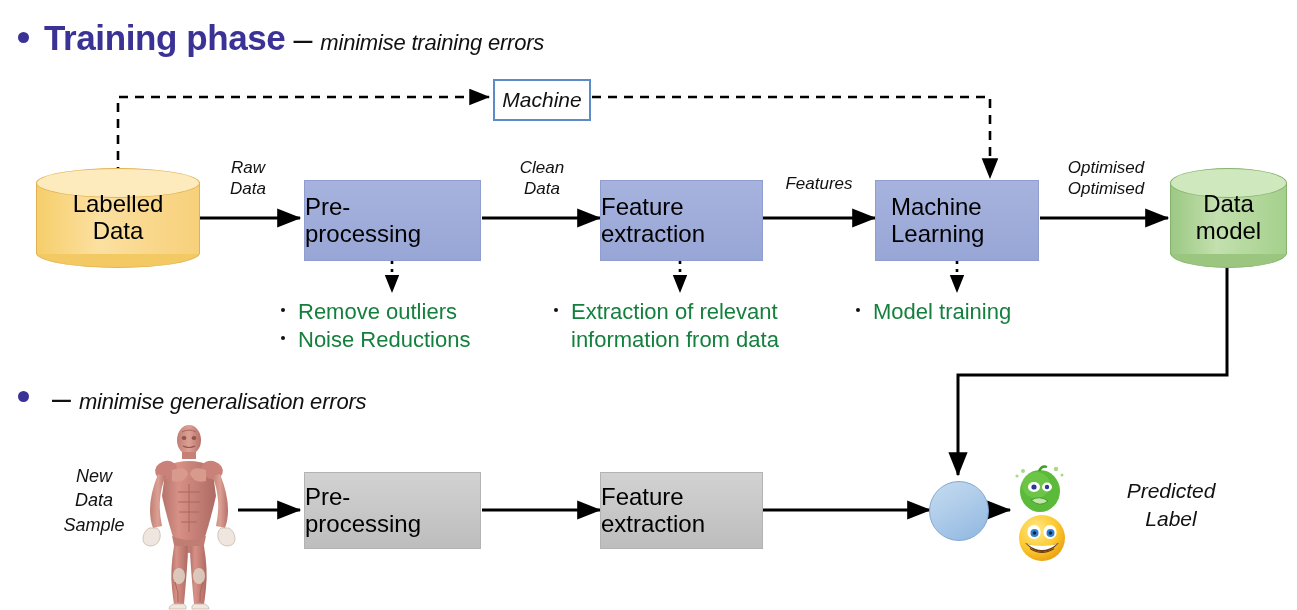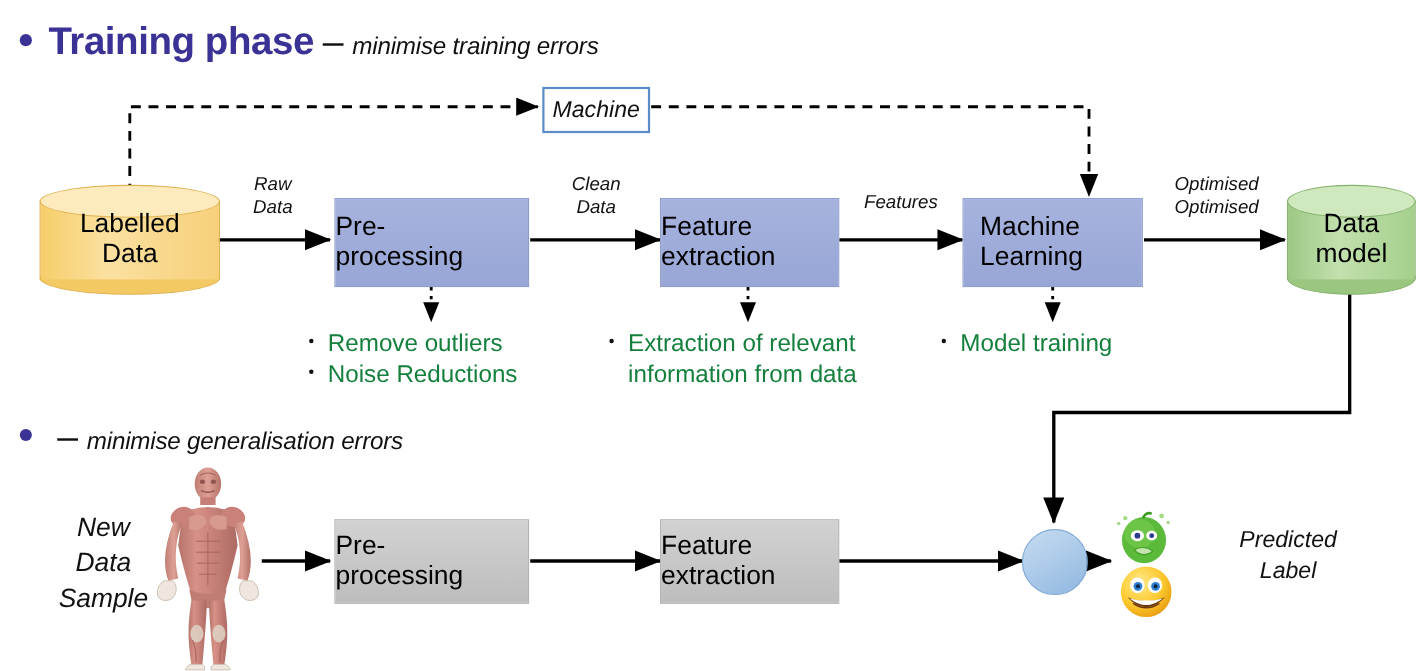--- a/index.html
+++ b/index.html
@@ -47,21 +47,21 @@
               display:flex;align-items:center;justify-content:center;
               font-style:italic;font-size:21px;color:#111;}
 
   
   .edge-label{position:absolute;font-style:italic;font-size:17px;line-height:1.22;
               text-align:center;color:#111;white-space:nowrap;}
   .note{position:absolute;font-size:22px;line-height:1.28;color:#15803d;}
   .note .row{display:flex;align-items:flex-start;}
   .note .dot{width:4px;height:4px;border-radius:50%;background:#111;
              margin:10px 13px 0 0;flex:0 0 auto;}
-  .side-label{position:absolute;font-style:italic;font-size:24px;line-height:1.35;
+  .side-label{position:absolute;font-style:italic;font-size:18px;line-height:1.35;
               text-align:center;color:#111;}
   .pred-label{position:absolute;font-style:italic;font-size:21px;line-height:1.35;
               text-align:center;color:#111;}
 
   
   .node-ellipse{position:absolute;border-radius:50%;
                 background:linear-gradient(150deg,#C6DCF1 0%,#A9C8E8 55%,#8FB6DF 100%);
                 border:1px solid #7FA8D4;}
 </style>
 </head>

